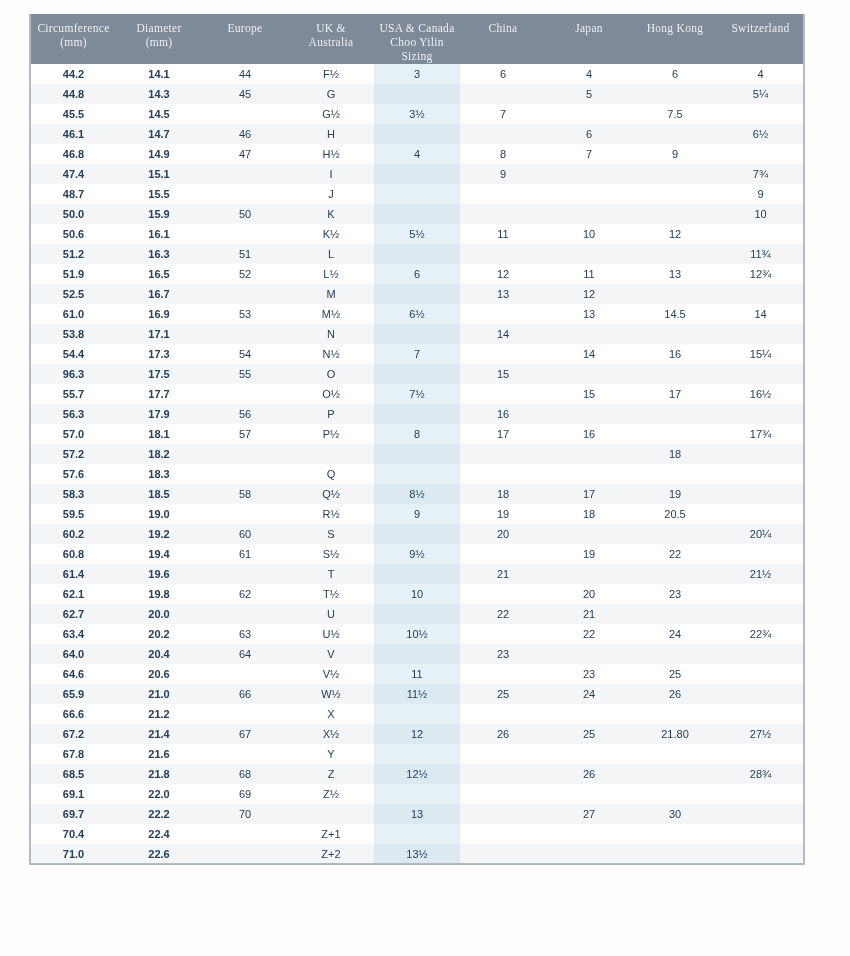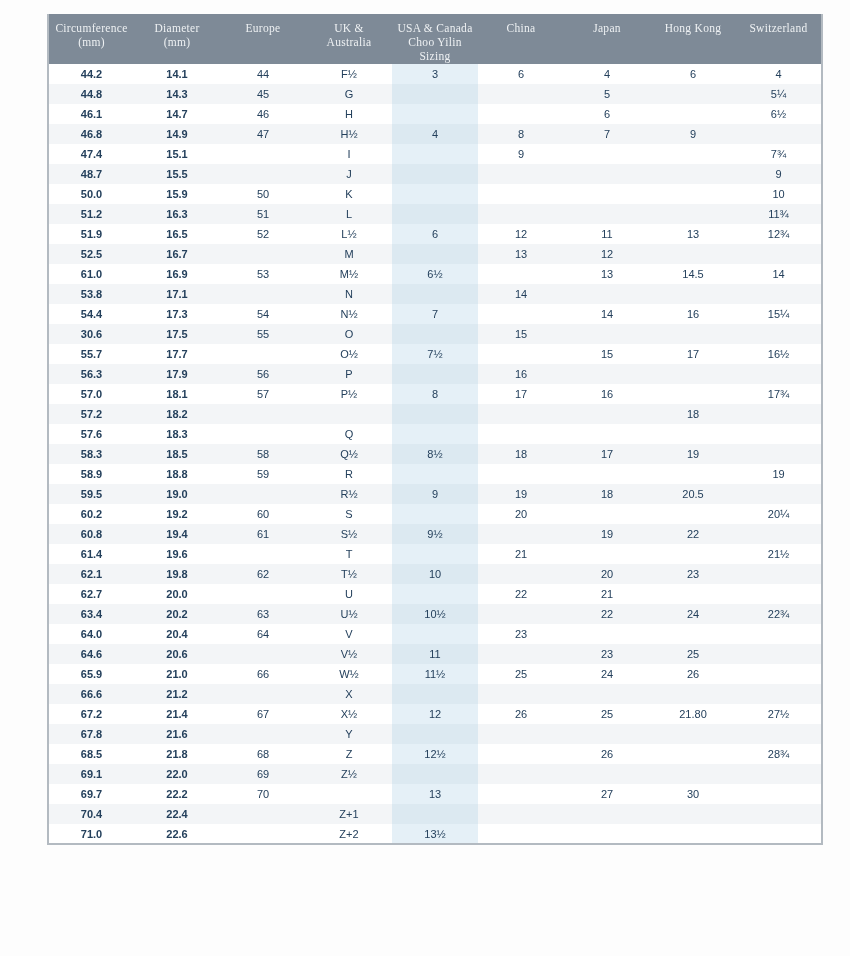--- a/index.html
+++ b/index.html
@@ -7,21 +7,21 @@
     margin: 0;
     padding: 0;
     width: 850px;
     height: 956px;
     background: #fdfdfd;
     font-family: "Liberation Sans", sans-serif;
   }
   .page {
     width: 786px;
     height: 956px;
-    padding: 14px 37px 0 47px;
+    padding: 14px 37px 0 29px;
   }
   table.size-table {
     width: 776px;
     border-collapse: collapse;
     table-layout: fixed;
     border-left: 2px solid var(--border, #b3bac1);
     border-right: 2px solid var(--border, #b3bac1);
     border-bottom: 2px solid var(--border, #b3bac1);
   }
   table.size-table thead th {
@@ -110,20 +110,31 @@
           <td class="col-1">14.3</td>
           <td class="col-2">45</td>
           <td class="col-3">G</td>
           <td class="col-4"></td>
           <td class="col-5"></td>
           <td class="col-6">5</td>
           <td class="col-7"></td>
           <td class="col-8">5¼</td>
         </tr>
         <tr>
+          <td class="col-0">45.5</td>
+          <td class="col-1">14.5</td>
+          <td class="col-2"></td>
+          <td class="col-3">G½</td>
+          <td class="col-4">3½</td>
+          <td class="col-5">7</td>
+          <td class="col-6"></td>
+          <td class="col-7">7.5</td>
+          <td class="col-8"></td>
+        </tr>
+        <tr>
           <td class="col-0">46.1</td>
           <td class="col-1">14.7</td>
           <td class="col-2">46</td>
           <td class="col-3">H</td>
           <td class="col-4"></td>
           <td class="col-5"></td>
           <td class="col-6">6</td>
           <td class="col-7"></td>
           <td class="col-8">6½</td>
         </tr>
@@ -163,20 +174,31 @@
         <tr>
           <td class="col-0">50.0</td>
           <td class="col-1">15.9</td>
           <td class="col-2">50</td>
           <td class="col-3">K</td>
           <td class="col-4"></td>
           <td class="col-5"></td>
           <td class="col-6"></td>
           <td class="col-7"></td>
           <td class="col-8">10</td>
+        </tr>
+        <tr>
+          <td class="col-0">50.6</td>
+          <td class="col-1">16.1</td>
+          <td class="col-2"></td>
+          <td class="col-3">K½</td>
+          <td class="col-4">5½</td>
+          <td class="col-5">11</td>
+          <td class="col-6">10</td>
+          <td class="col-7">12</td>
+          <td class="col-8"></td>
         </tr>
         <tr>
           <td class="col-0">51.2</td>
           <td class="col-1">16.3</td>
           <td class="col-2">51</td>
           <td class="col-3">L</td>
           <td class="col-4"></td>
           <td class="col-5"></td>
           <td class="col-6"></td>
           <td class="col-7"></td>
@@ -231,21 +253,21 @@
           <td class="col-1">17.3</td>
           <td class="col-2">54</td>
           <td class="col-3">N½</td>
           <td class="col-4">7</td>
           <td class="col-5"></td>
           <td class="col-6">14</td>
           <td class="col-7">16</td>
           <td class="col-8">15¼</td>
         </tr>
         <tr>
-          <td class="col-0">30.6</td>
+          <td class="col-0">96.3</td>
           <td class="col-1">17.5</td>
           <td class="col-2">55</td>
           <td class="col-3">O</td>
           <td class="col-4"></td>
           <td class="col-5">15</td>
           <td class="col-6"></td>
           <td class="col-7"></td>
           <td class="col-8"></td>
         </tr>
         <tr>
@@ -306,31 +328,20 @@
         <tr>
           <td class="col-0">58.3</td>
           <td class="col-1">18.5</td>
           <td class="col-2">58</td>
           <td class="col-3">Q½</td>
           <td class="col-4">8½</td>
           <td class="col-5">18</td>
           <td class="col-6">17</td>
           <td class="col-7">19</td>
           <td class="col-8"></td>
-        </tr>
-        <tr>
-          <td class="col-0">58.9</td>
-          <td class="col-1">18.8</td>
-          <td class="col-2">59</td>
-          <td class="col-3">R</td>
-          <td class="col-4"></td>
-          <td class="col-5"></td>
-          <td class="col-6"></td>
-          <td class="col-7"></td>
-          <td class="col-8">19</td>
         </tr>
         <tr>
           <td class="col-0">59.5</td>
           <td class="col-1">19.0</td>
           <td class="col-2"></td>
           <td class="col-3">R½</td>
           <td class="col-4">9</td>
           <td class="col-5">19</td>
           <td class="col-6">18</td>
           <td class="col-7">20.5</td>

